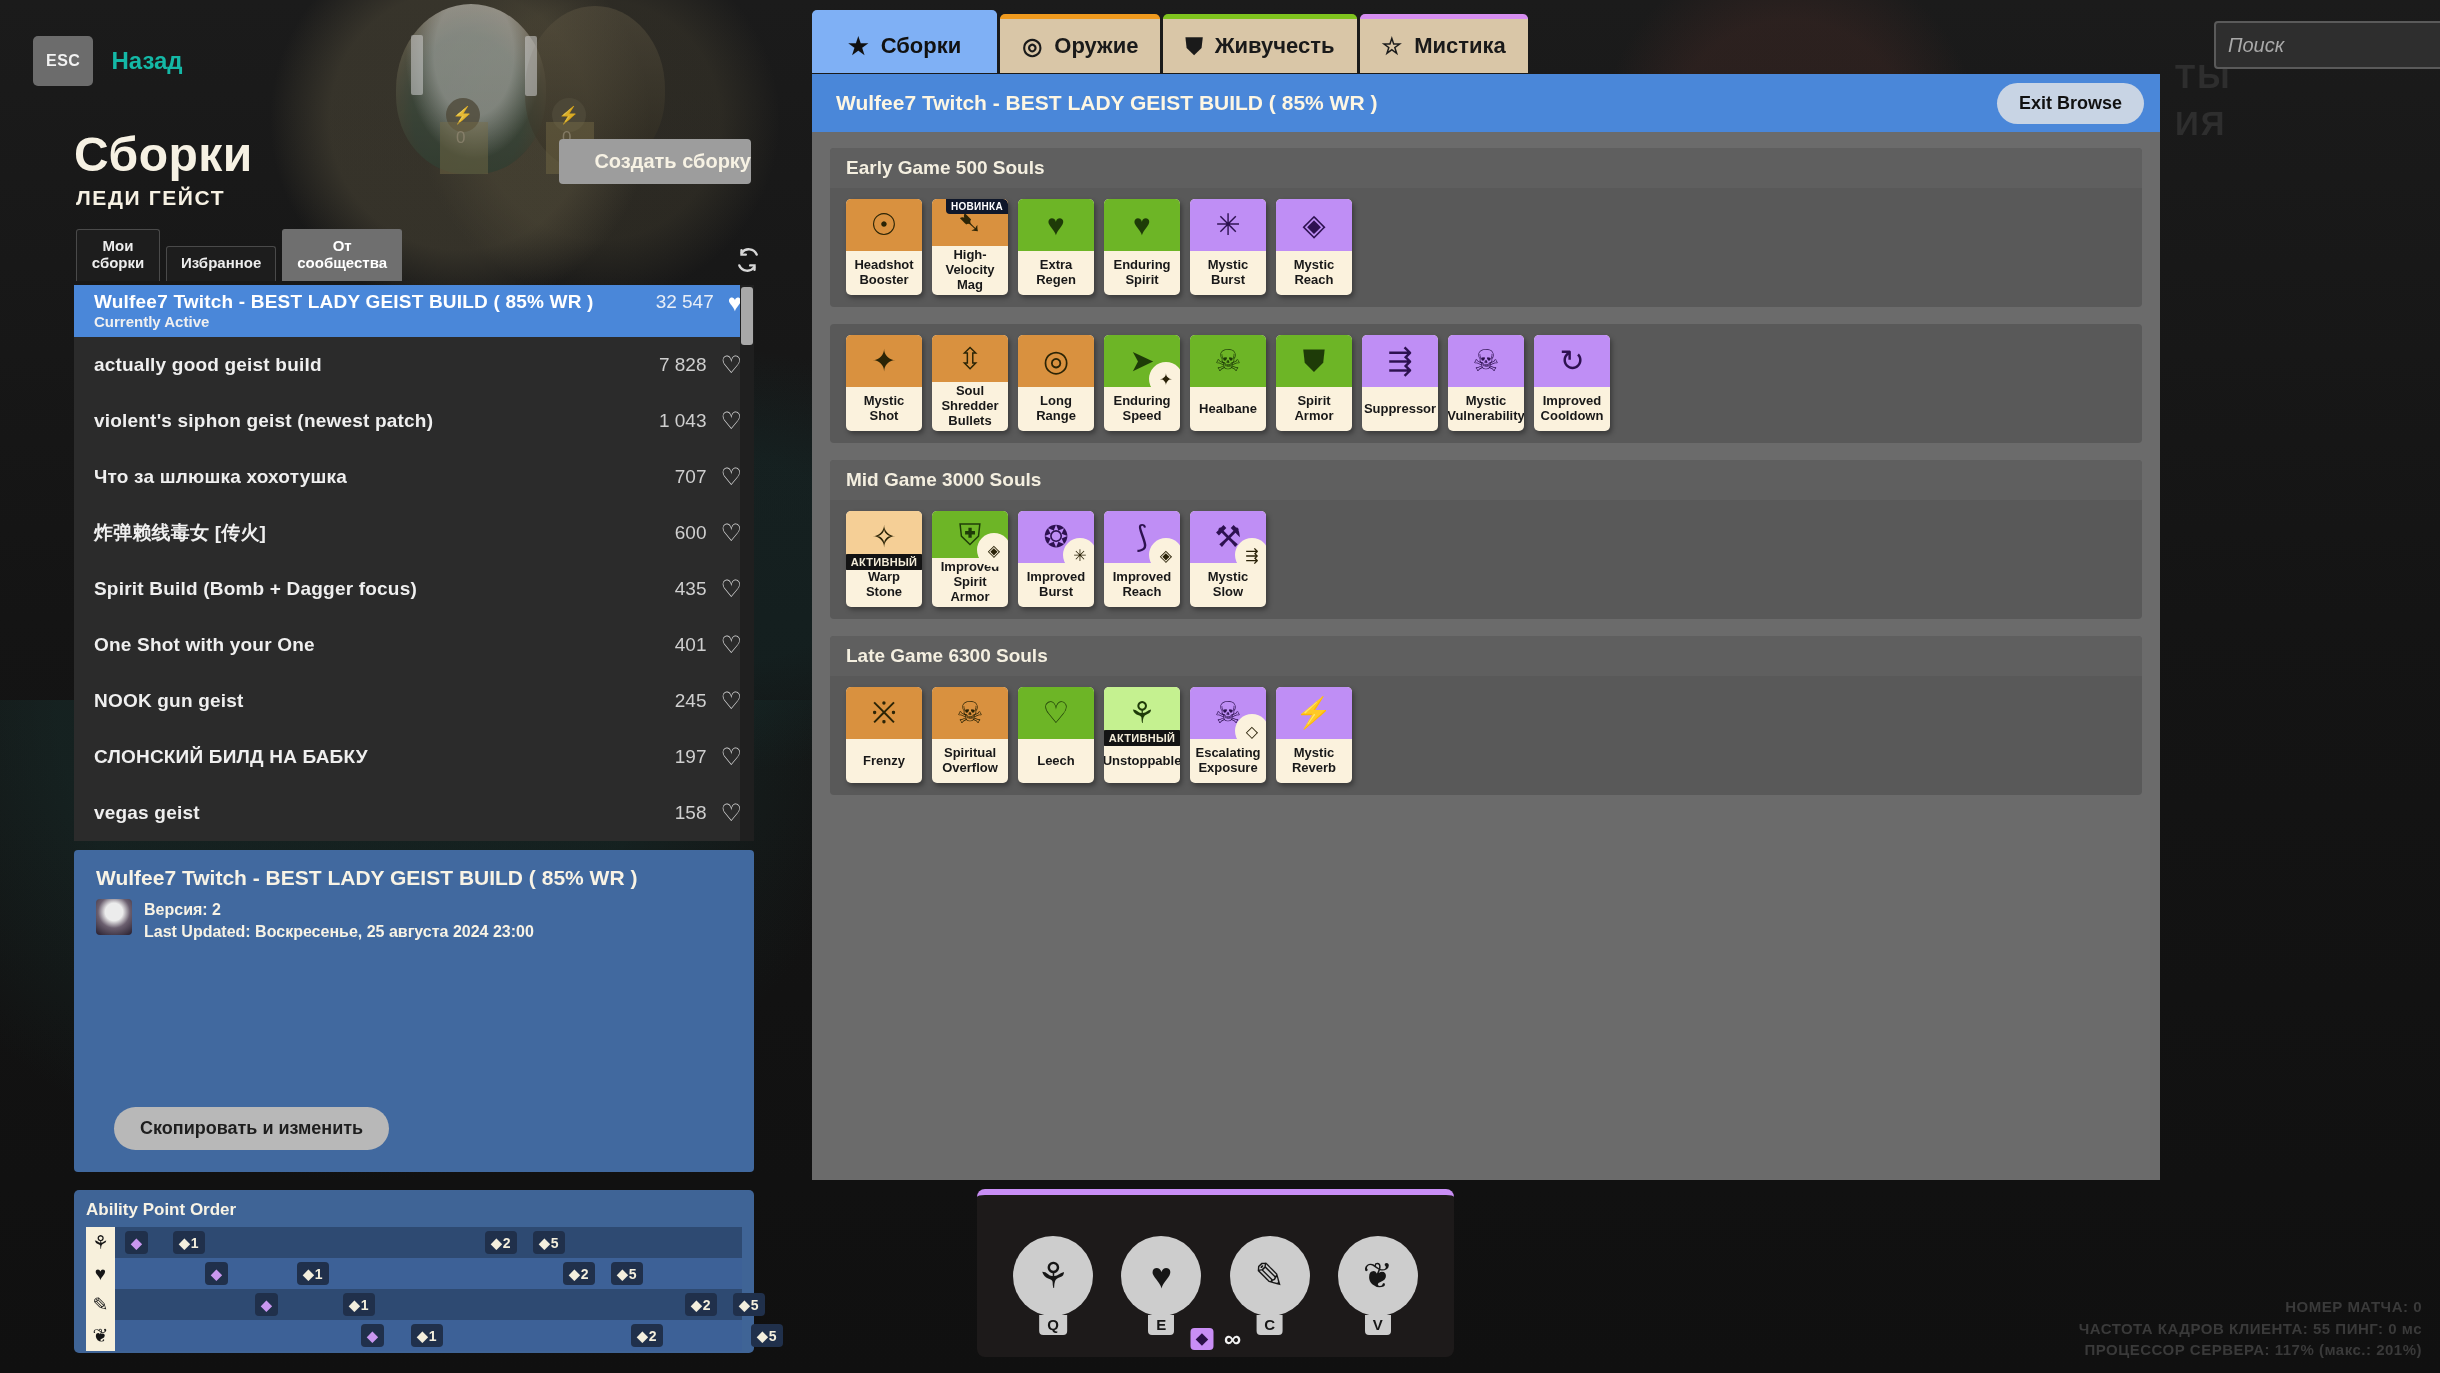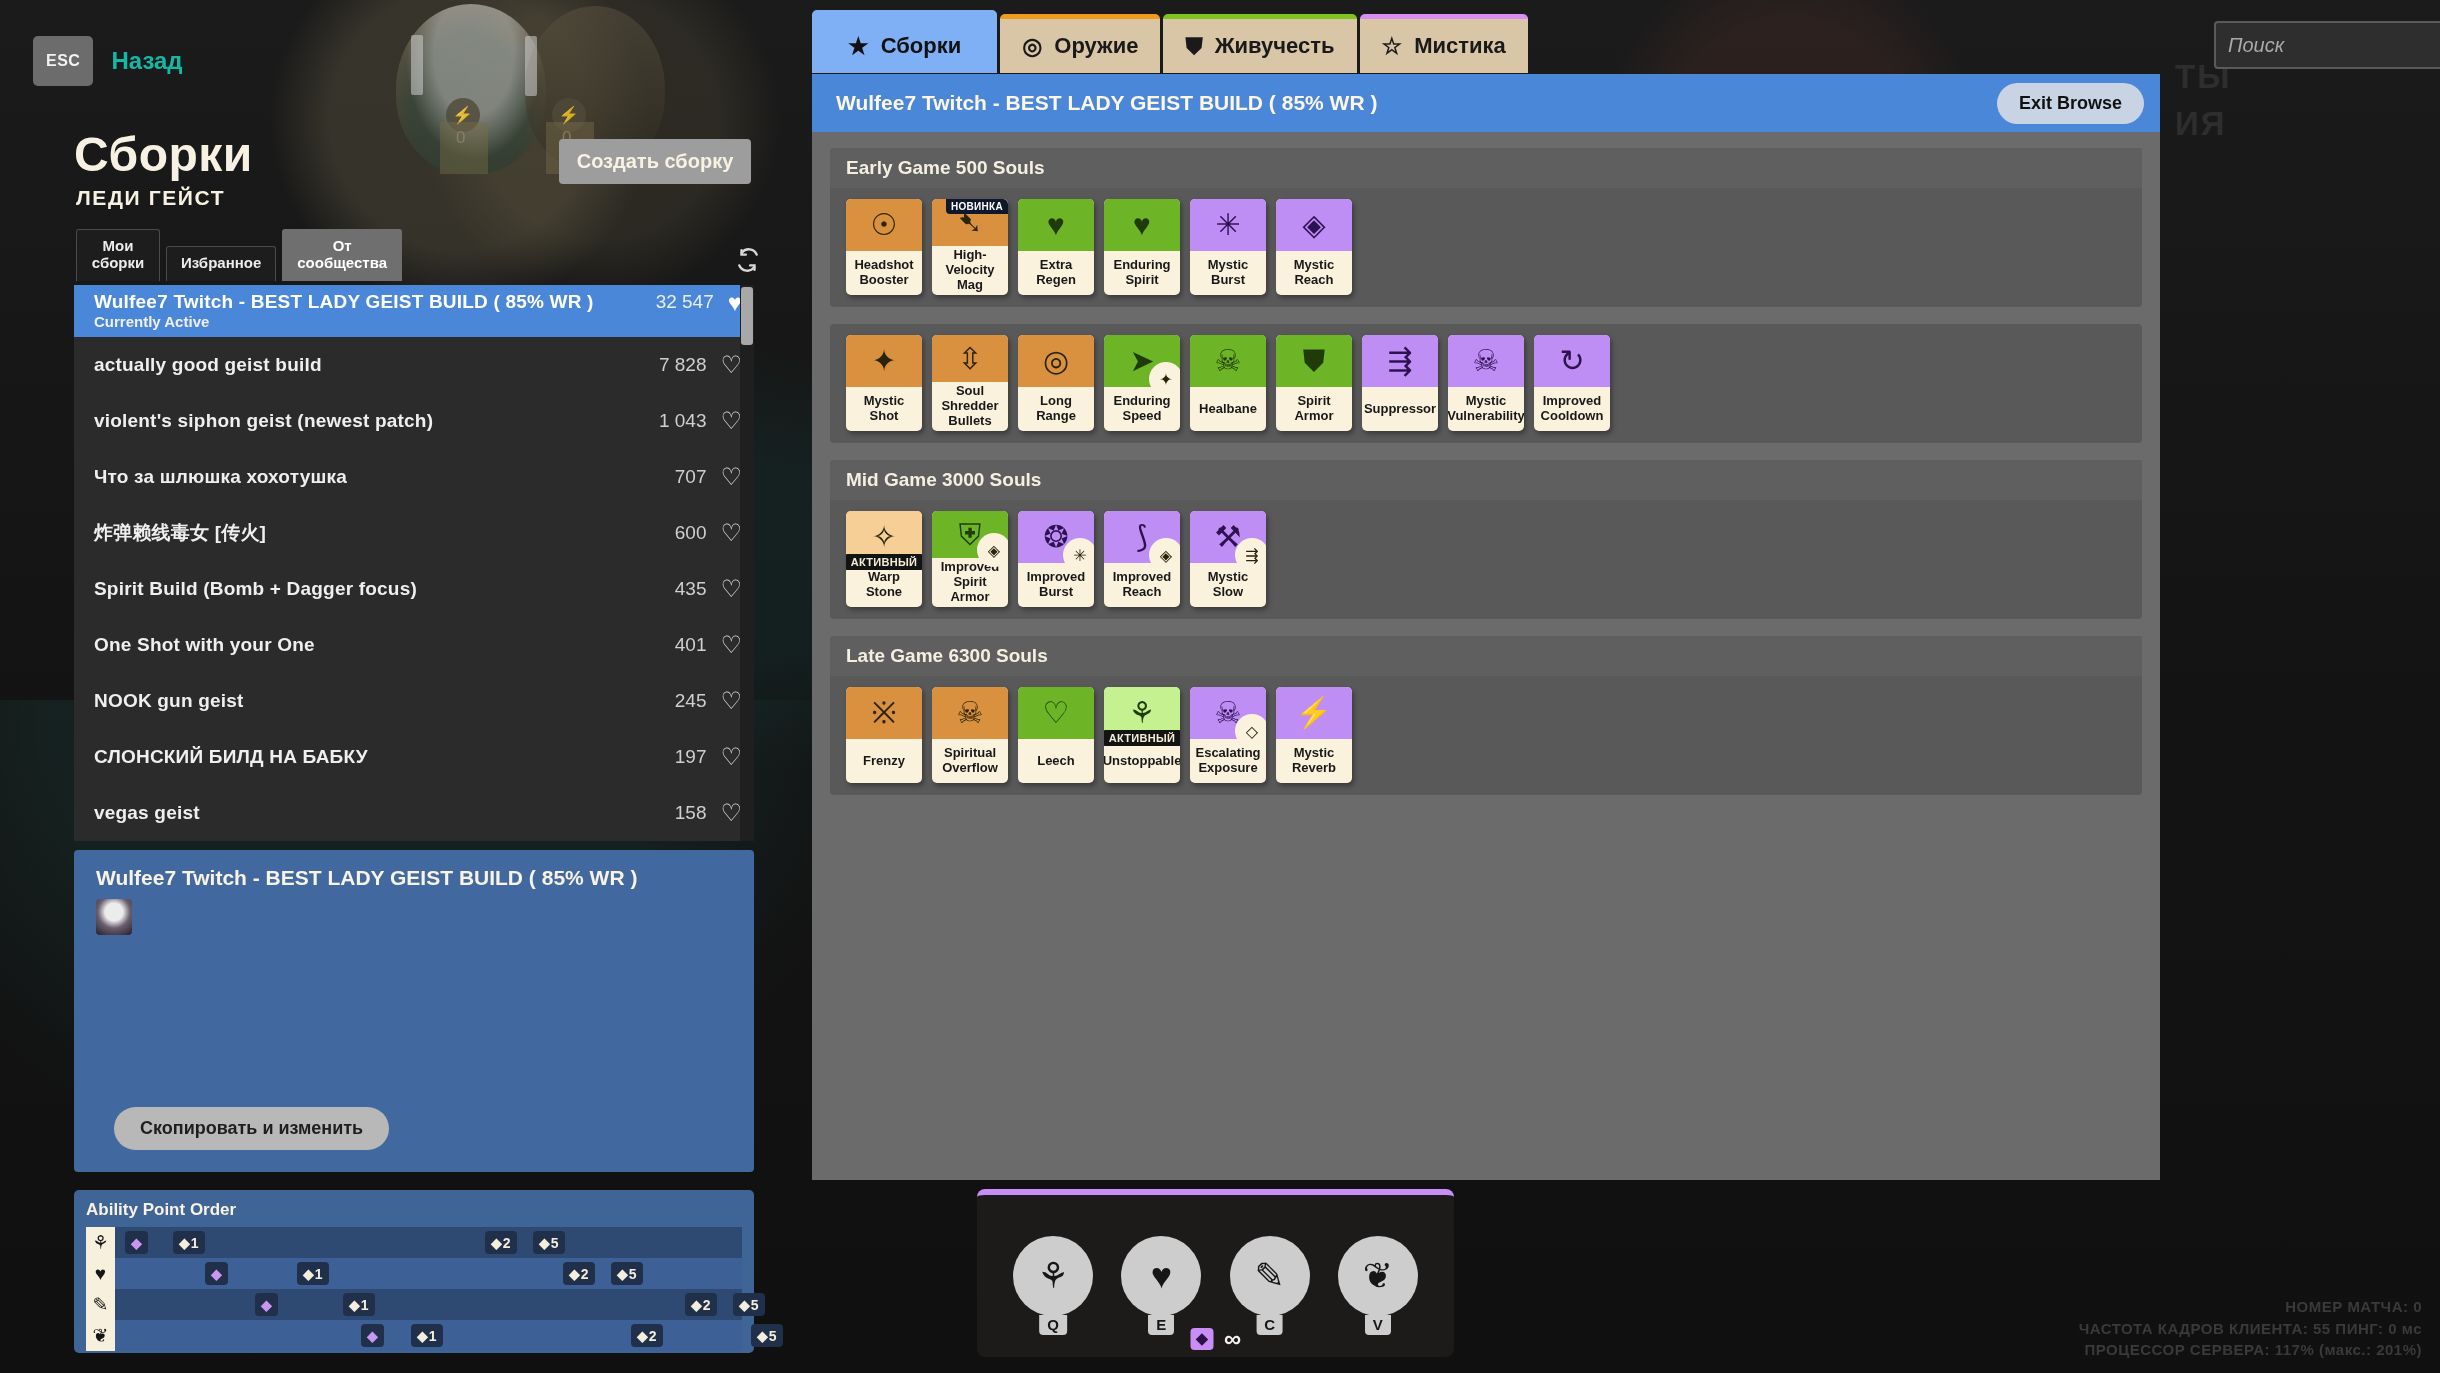--- a/index.html
+++ b/index.html
@@ -57,21 +57,21 @@
     padding:16px 13px; border-radius:5px; letter-spacing:.5px;
   }
   #esc-label { color:#14b8a6; font-size:24px; font-weight:700; }
 
   #page-title { position:absolute; left:74px; top:127px; color:#f6f1e3; font-size:48px; font-weight:700; letter-spacing:.5px;}
   #page-sub   { position:absolute; left:76px; top:186px; color:#f6f1e3; font-size:21px; font-weight:700; letter-spacing:1.6px;}
 
   #create-build-btn {
     position:absolute; left:559px; top:139px; width:192px; height:45px;
     background:#9d9d9d; color:#f7f2e4; font-size:20px; font-weight:700;
-    border:none; border-radius:4px; cursor:pointer;
+    border:none; border-radius:4px; cursor:pointer;text-align:right;
   }
 
   #list-tabs { position:absolute; left:76px; top:229px; display:flex; align-items:flex-end; gap:6px; }
   .ltab {
     background:#1d1d1d; border:1px solid #4a4a4a; border-bottom:none;
     color:#ededed; font-size:15px; font-weight:700; text-align:center;
     padding:7px 14px 9px; line-height:1.15; border-radius:3px 3px 0 0; cursor:pointer;
     min-width:84px;
   }
   .ltab.active { background:#6f6f6f; border-color:#6f6f6f; color:#fff; }
@@ -335,20 +335,24 @@
     </div>
   <div id="list-scroll-track">
     <div id="list-scroll-thumb"></div>
   </div>
 </div>
 
 <div id="detail-panel">
   <div id="detail-title">Wulfee7 Twitch - BEST LADY GEIST BUILD ( 85% WR )</div>
   <div id="detail-meta">
     <div id="detail-avatar"></div>
+    <div>
+      <div class="meta-line">Версия: 2</div>
+      <div class="meta-line">Last Updated: Воскресенье, 25 августа 2024 23:00</div>
+    </div>
   </div>
   <button id="copy-edit-btn">Скопировать и изменить</button>
 </div>
 
 <div id="apo">
   <div id="apo-title">Ability Point Order</div>
   <div id="apo-grid">
     <div id="apo-icons">
         <div class="apo-icon">⚘</div>
         <div class="apo-icon">♥</div>

